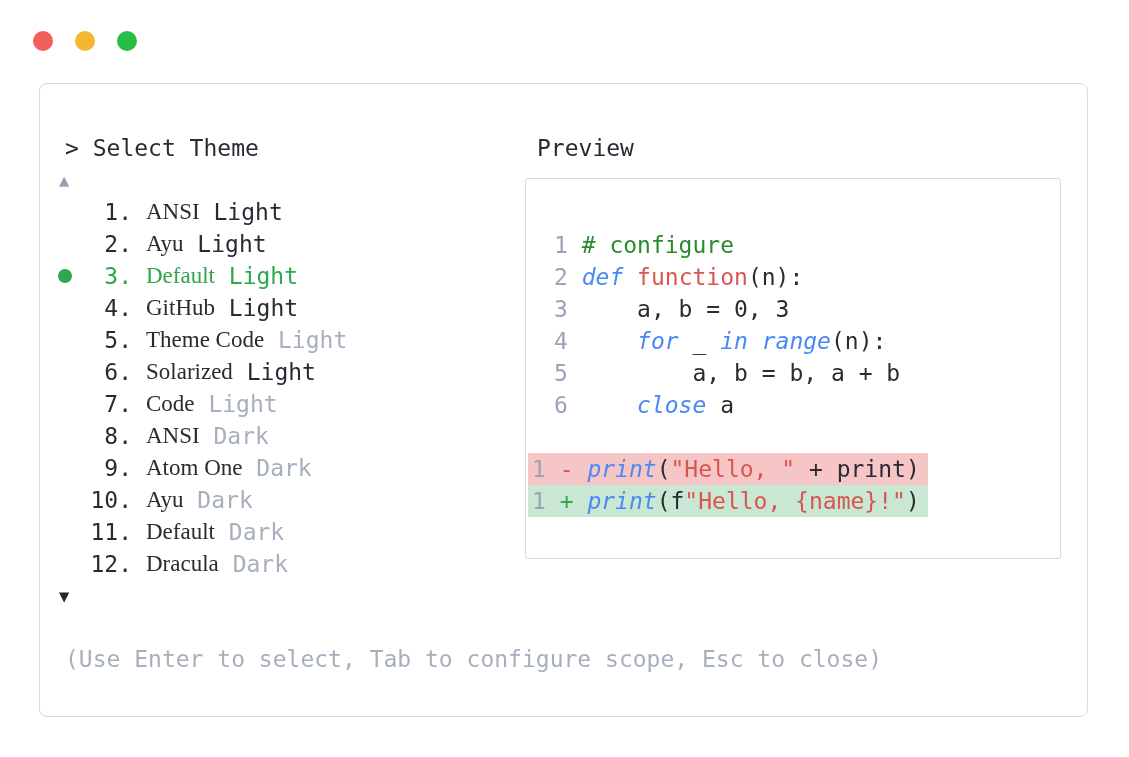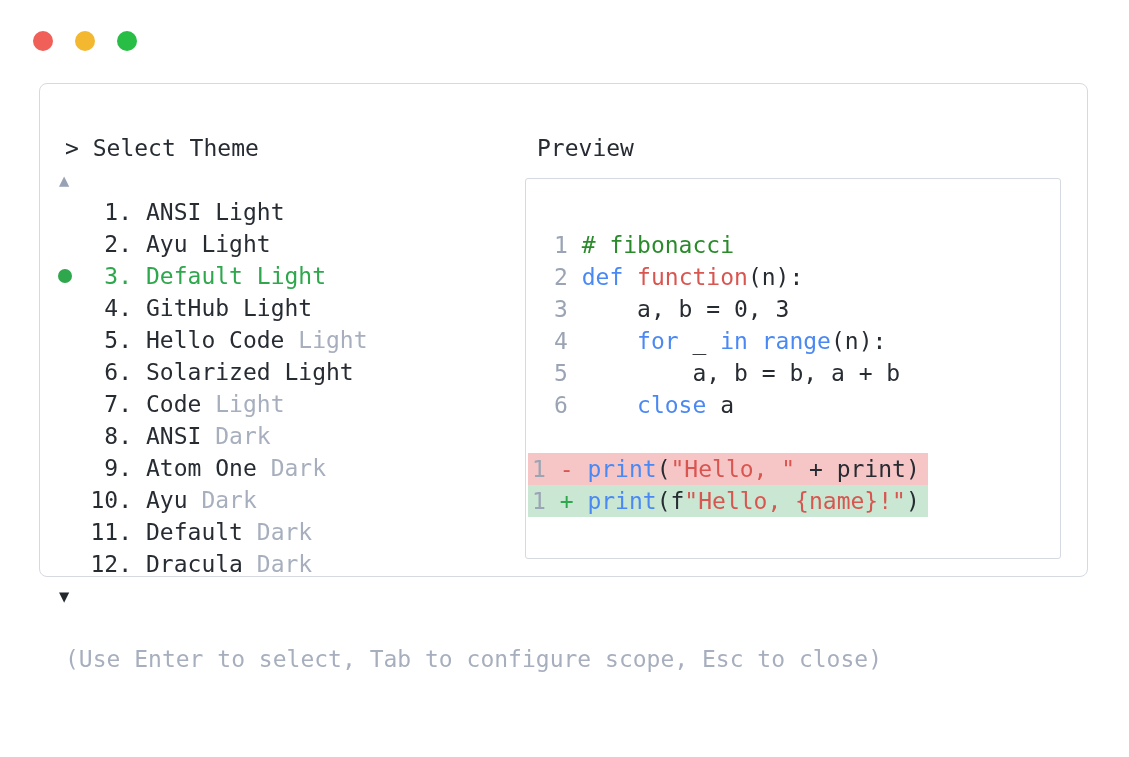--- a/index.html
+++ b/index.html
@@ -20,37 +20,37 @@
   html,body{margin:0;padding:0;}
   body{
     width:1129px;height:757px;position:relative;overflow:hidden;
     background:#ffffff;
     font-family:"DejaVu Sans Mono","Liberation Mono",monospace;
     color:var(--text);
   }
   .traffic-lights{position:absolute;top:31px;left:33px;display:flex;gap:22px;}
   .light{width:20px;height:20px;border-radius:50%;}
   .panel{
-    position:absolute;top:83px;left:39px;width:1049px;height:494px;
+    position:absolute;top:83px;left:39px;width:1049px;height:634px;
     border:1.5px solid var(--border);border-radius:8px;background:#fff;
     padding:48px 0 0 18px;
   }
   .columns{display:flex;}
   .left-col{width:467px;flex:none;}
   .right-col{width:536px;flex:none;}
   .row{height:32px;display:flex;align-items:center;font-size:23px;white-space:pre;}
   .prompt-row{padding-left:7px;color:var(--text);}
   .indicator-row{padding-left:1px;}
   .scroll-up{color:var(--scroll-up);font-size:17px;}
   .scroll-down{color:var(--scroll-down);font-size:17px;}
   .item-row{cursor:default;}
   .bullet{width:32px;flex:none;display:flex;align-items:center;}
   .dot{width:14px;height:14px;border-radius:50%;background:var(--accent-green);}
   .num{width:42px;flex:none;text-align:right;}
-  .name{padding-left:14px;}
+  .name{padding-left:14px;font-family:Liberation Serif, serif;}
   .item-row.selected .num,
   .item-row.selected .name,
   .item-row.selected .suffix{color:var(--accent-green);}
   .suffix.muted{color:var(--muted);}
   .hint{margin-top:34px;padding-left:7px;font-size:23px;color:var(--muted);white-space:pre;}
   .preview-label{padding-left:12px;color:var(--text);text-align:center;}
   .preview-box{
     margin-top:14px;width:536px;height:381px;
     border:1.5px solid var(--border);border-radius:3px;background:#fff;
     padding-top:50px;overflow:hidden;
@@ -61,21 +61,21 @@
     height:32px;display:flex;align-items:center;font-size:23px;white-space:pre;
     width:max-content;margin-left:2px;padding:0 8px 0 4px;
   }
   .diff-line .ln{color:var(--line-number);width:1ch;margin-right:1ch;text-align:right;flex:none;}
   .diff-line .sign{margin-right:1ch;flex:none;}
   .diff-line.removed{background:var(--diff-removed-bg);}
   .diff-line.added{background:var(--diff-added-bg);}
   .sign-minus{color:var(--string-red);}
   .sign-plus{color:var(--accent-green);}
   .tok-comment{color:var(--comment-green);}
-  .tok-keyword{color:var(--keyword-blue);}
+  .tok-keyword{color:var(--keyword-blue);font-style:italic;}
   .tok-red{color:var(--string-red);}
   .tok-plain{color:var(--text);}
 </style>
 </head>
 <body>
 
 <div class="traffic-lights">
   <span class="light" id="light-close" style="background: rgb(241, 95, 89);"></span>
   <span class="light" id="light-minimize" style="background: rgb(244, 183, 48);"></span>
   <span class="light" id="light-zoom" style="background: rgb(40, 189, 68);"></span>
@@ -89,40 +89,40 @@
         <span>&gt; Select Theme</span>
       </div>
       <div class="row indicator-row">
         <span class="scroll-up">▲</span>
       </div>
       <div id="theme-list">
           <div class="row item-row"><span class="bullet"></span><span class="num">1.</span><span class="name">ANSI</span><span class="suffix"> Light</span></div>
           <div class="row item-row"><span class="bullet"></span><span class="num">2.</span><span class="name">Ayu</span><span class="suffix"> Light</span></div>
           <div class="row item-row selected"><span class="bullet"><span class="dot"></span></span><span class="num">3.</span><span class="name">Default</span><span class="suffix"> Light</span></div>
           <div class="row item-row"><span class="bullet"></span><span class="num">4.</span><span class="name">GitHub</span><span class="suffix"> Light</span></div>
-          <div class="row item-row"><span class="bullet"></span><span class="num">5.</span><span class="name">Hello Code</span><span class="suffix muted"> Light</span></div>
+          <div class="row item-row"><span class="bullet"></span><span class="num">5.</span><span class="name">Theme Code</span><span class="suffix muted"> Light</span></div>
           <div class="row item-row"><span class="bullet"></span><span class="num">6.</span><span class="name">Solarized</span><span class="suffix"> Light</span></div>
           <div class="row item-row"><span class="bullet"></span><span class="num">7.</span><span class="name">Code</span><span class="suffix muted"> Light</span></div>
           <div class="row item-row"><span class="bullet"></span><span class="num">8.</span><span class="name">ANSI</span><span class="suffix muted"> Dark</span></div>
           <div class="row item-row"><span class="bullet"></span><span class="num">9.</span><span class="name">Atom One</span><span class="suffix muted"> Dark</span></div>
           <div class="row item-row"><span class="bullet"></span><span class="num">10.</span><span class="name">Ayu</span><span class="suffix muted"> Dark</span></div>
           <div class="row item-row"><span class="bullet"></span><span class="num">11.</span><span class="name">Default</span><span class="suffix muted"> Dark</span></div>
           <div class="row item-row"><span class="bullet"></span><span class="num">12.</span><span class="name">Dracula</span><span class="suffix muted"> Dark</span></div>
         </div>
       <div class="row indicator-row">
         <span class="scroll-down">▼</span>
       </div>
       <div class="hint">(Use Enter to select, Tab to configure scope, Esc to close)</div>
     </div>
 
     <div class="right-col">
       <div class="row preview-label">Preview</div>
       <div class="preview-box">
         <div id="code-block">
-            <div class="code-line"><span class="ln">1</span><span class="tok-comment"># fibonacci</span></div>
+            <div class="code-line"><span class="ln">1</span><span class="tok-comment"># configure</span></div>
             <div class="code-line"><span class="ln">2</span><span class="tok-keyword">def</span><span class="tok-plain"> </span><span class="tok-red">function</span><span class="tok-plain">(n):</span></div>
             <div class="code-line"><span class="ln">3</span><span class="tok-plain">    a, b = 0, 3</span></div>
             <div class="code-line"><span class="ln">4</span><span class="tok-plain">    </span><span class="tok-keyword">for</span><span class="tok-plain"> _ </span><span class="tok-keyword">in</span><span class="tok-plain"> </span><span class="tok-keyword">range</span><span class="tok-plain">(n):</span></div>
             <div class="code-line"><span class="ln">5</span><span class="tok-plain">        a, b = b, a + b</span></div>
             <div class="code-line"><span class="ln">6</span><span class="tok-plain">    </span><span class="tok-keyword">close</span><span class="tok-plain"> a</span></div>
             <div class="code-line"><span class="ln"></span></div>
             <div class="diff-line removed"><span class="ln">1</span><span class="sign sign-minus">-</span><span class="tok-keyword">print</span><span class="tok-plain">(</span><span class="tok-red">"Hello, "</span><span class="tok-plain"> + print)</span></div>
             <div class="diff-line added"><span class="ln">1</span><span class="sign sign-plus">+</span><span class="tok-keyword">print</span><span class="tok-plain">(f</span><span class="tok-red">"Hello, {name}!"</span><span class="tok-plain">)</span></div>
           </div>
       </div>

